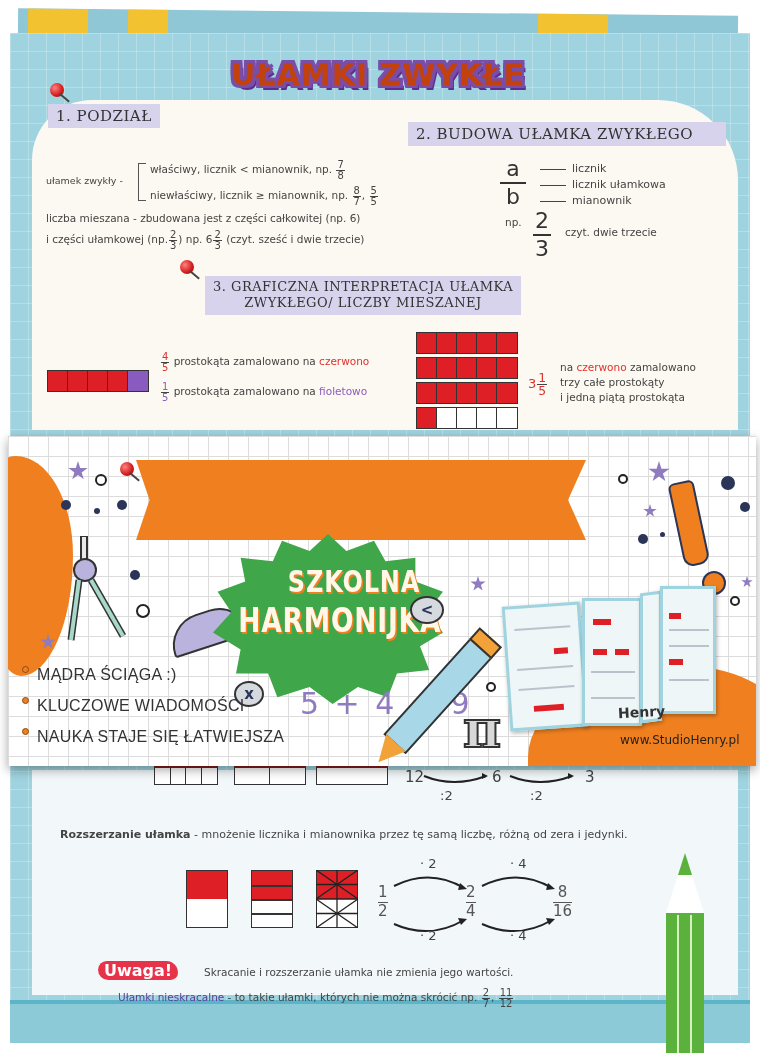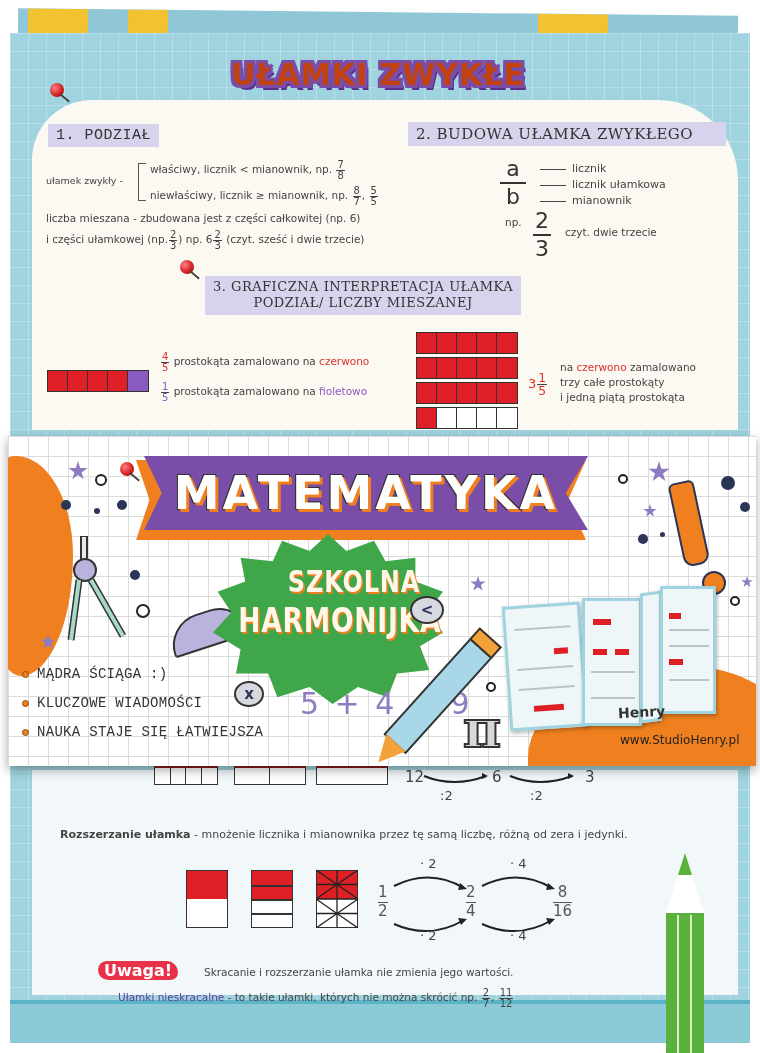--- a/index.html
+++ b/index.html
@@ -79,21 +79,21 @@
     text-shadow: 2px 2px 0 #f0801f, 3px 3px 0 #f0801f, -1px -1px 0 #333, 1px -1px 0 #333, -1px 1px 0 #333; }
   .starburst { position: absolute; left: 205px; top: 98px; width: 230px; height: 170px; background: #3fa64a;
     clip-path: polygon(50% 0%, 58% 10%, 70% 4%, 75% 16%, 88% 14%, 88% 28%, 100% 34%, 93% 46%, 100% 58%, 90% 66%, 94% 80%, 80% 82%, 76% 96%, 63% 90%, 52% 100%, 42% 90%, 28% 96%, 24% 82%, 10% 82%, 12% 68%, 0% 58%, 8% 46%, 2% 34%, 14% 28%, 12% 14%, 26% 16%, 30% 4%, 42% 10%); }
   .burst-text { position: absolute; left: 205px; top: 128px; width: 230px; text-align: right;
     font-family: "DejaVu Sans", sans-serif; font-weight: bold; color: #fff8e8; line-height: 1.2;
     text-shadow: 2px 2px 0 #f0801f; }
   .burst-text .l1 { font-size: 30px; letter-spacing: 1px; transform: scaleX(0.8); display: block; }
   .burst-text .l2 { font-size: 34px; letter-spacing: 1px; transform: scaleX(0.78); display: block; }
 
   .bullets { position: absolute; left: 14px; top: 230px; }
-  .bullet { display: flex; align-items: center; margin-bottom: 13px; font-family: Liberation Mono, monospace; font-size: 14px; color: #333; letter-spacing: 0.3px; }
+  .bullet { display: flex; margin-bottom: 13px; font-family: Liberation Sans, sans-serif; font-size: 16px; color: #333; letter-spacing: 0.3px; }
   .bullet .dot { width: 7px; height: 7px; border-radius: 50%; background: #f0801f; margin-right: 8px; border: 1px solid #8a4a10; }
   .equation { position: absolute; left: 292px; top: 250px; font-family: "DejaVu Sans", sans-serif; font-size: 30px; color: #8f7cc0; letter-spacing: 3px; }
   .studio { position: absolute; left: 610px; top: 268px; font-family: "DejaVu Sans", sans-serif; font-size: 14px; color: #333; font-weight: bold; transform: rotate(-3deg); }
   .url { position: absolute; left: 612px; top: 297px; font-family: "DejaVu Sans", sans-serif; font-size: 12px; color: #222; }
 
   .deco-star { position: absolute; width: 20px; height: 20px; background: #8f7cc0;
     clip-path: polygon(50% 0%, 61% 35%, 98% 35%, 68% 57%, 79% 91%, 50% 70%, 21% 91%, 32% 57%, 2% 35%, 39% 35%); }
   .deco-dot { position: absolute; border-radius: 50%; background: #2a3558; }
   .deco-ring { position: absolute; border-radius: 50%; border: 2px solid #222; background: transparent; }
 
@@ -141,21 +141,21 @@
 
 <div class="title-ribbon">
   <span class="title-text">UŁAMKI ZWYKŁE</span>
 </div>
 
 <div class="pin" style="left:50px;top:83px;">
     <div class="head"></div>
     <div class="needle"></div>
   </div>
 
-<div class="section-head" style="left:48px;top:124px;font-family:Liberation Mono, monospace;">1. PODZIAŁ</div>
+<div class="section-head" style="left:48px;top:104px;">1. PODZIAŁ</div>
 <div class="txt" style="left:46px;top:175px;font-size:9.5px;">ułamek zwykły -</div>
 <div class="bracket"></div>
 <div class="txt" style="left:150px;top:160px;">
   <span>właściwy, licznik &lt; mianownik, np.</span>
   <span class="frac">
       <span class="n">7</span>
       <span class="d">8</span>
     </span>
 </div>
 <div class="txt" style="left:150px;top:186px;">
@@ -196,21 +196,21 @@
     <span class="d">3</span>
 </div>
 <div class="txt" style="left:565px;top:226px;">czyt. dwie trzecie</div>
 
 <div class="pin" style="left:180px;top:260px;">
     <div class="head"></div>
     <div class="needle"></div>
   </div>
 <div class="section-head" style="left:205px;top:276px;text-align:center;font-size:13px;line-height:1.25;">
   <div>3. GRAFICZNA INTERPRETACJA UŁAMKA</div>
-  <div>PODZIAŁ/ LICZBY MIESZANEJ</div>
+  <div>ZWYKŁEGO/ LICZBY MIESZANEJ</div>
 </div>
 
 <div class="grid-bar" style="left:47px;top:370px;">
   <div class="c r"></div>
     <div class="c r"></div>
     <div class="c r"></div>
     <div class="c r"></div>
     <div class="c v"></div>
 </div>
 <div class="txt" style="left:160px;top:352px;">
@@ -408,23 +408,20 @@
   <div class="deco-dot" style="left:732px;top:66px;width:10px;height:10px;"></div>
   <div class="deco-dot" style="left:630px;top:98px;width:10px;height:10px;"></div>
   <div class="deco-dot" style="left:652px;top:96px;width:5px;height:5px;"></div>
 
   <div class="pin" style="left:112px;top:26px;">
       <div class="head"></div>
       <div class="needle"></div>
     </div>
 
   <div class="ribbon-orange"></div>
-  <div class="ribbon-purple">
-    <span class="ribbon-text">MATEMATYKA</span>
-  </div>
 
   <div class="exclaim"></div>
   <div class="exclaim-dot"></div>
 
   <svg class="compass" viewBox="0 0 70 110">
     <rect x="18" y="0" width="6" height="26" fill="#e8e8e8" stroke="#333" stroke-width="2"></rect>
     <circle cx="22" cy="34" r="11" fill="#b9b3dd" stroke="#333" stroke-width="2"></circle>
     <line x1="16" y1="44" x2="8" y2="104" stroke="#333" stroke-width="7"></line>
     <line x1="16" y1="44" x2="8" y2="104" stroke="#a8d8c8" stroke-width="4"></line>
     <line x1="28" y1="44" x2="60" y2="100" stroke="#333" stroke-width="7"></line>

